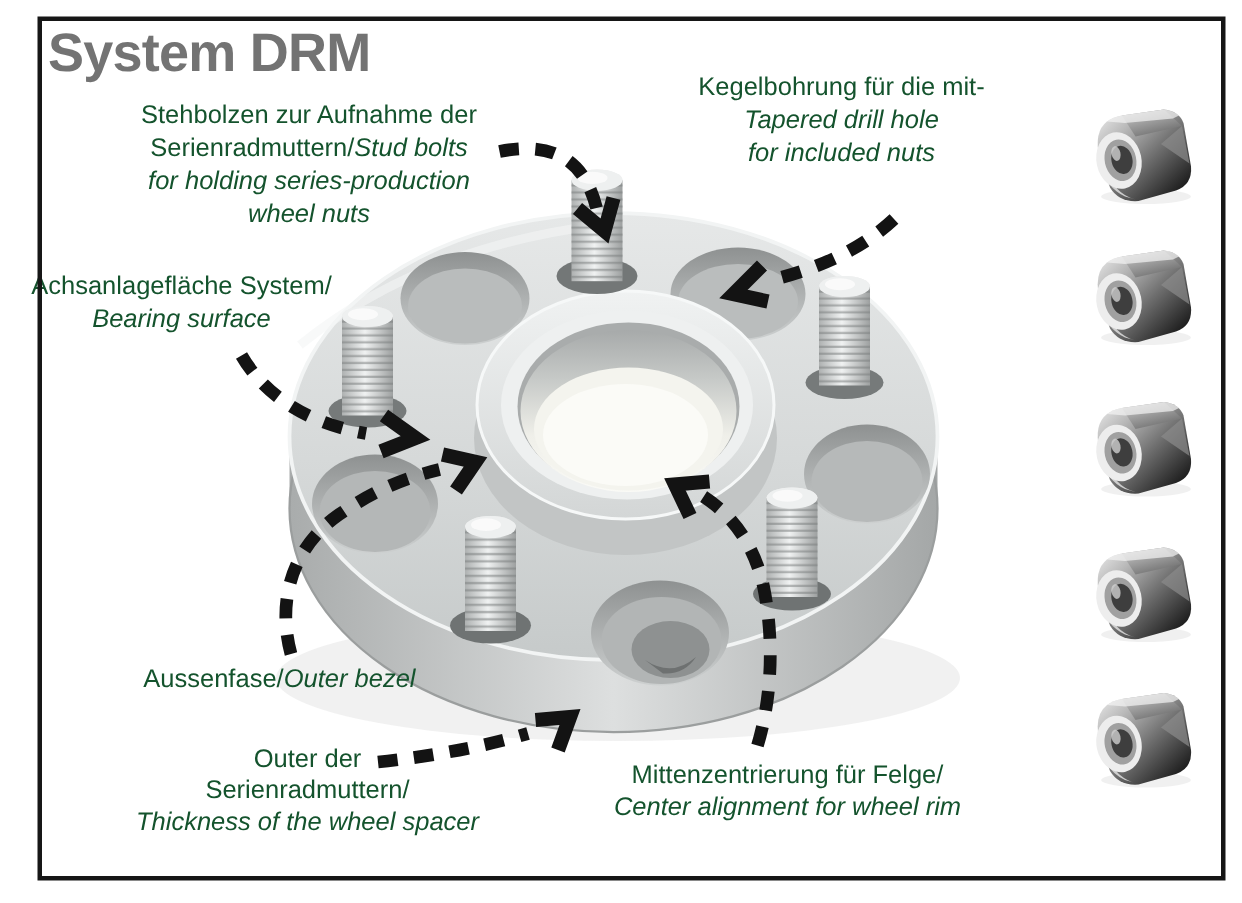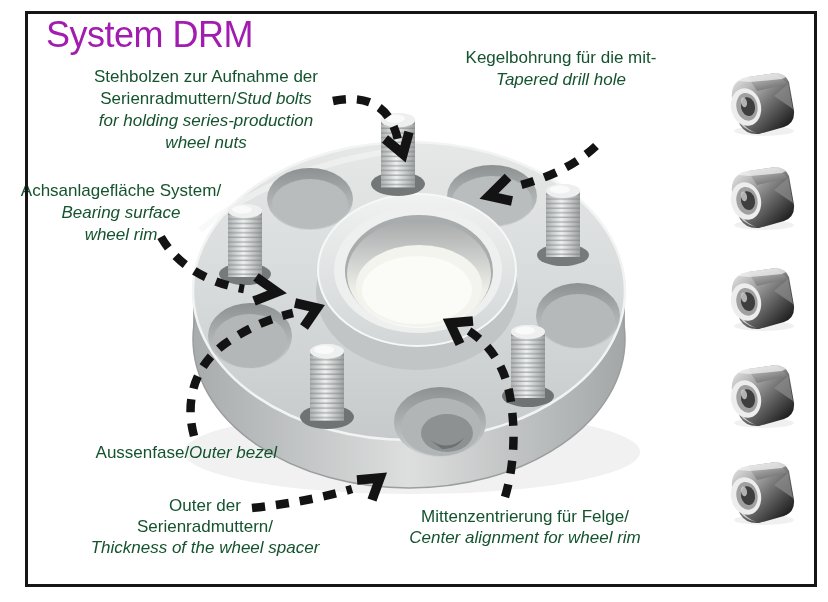--- a/index.html
+++ b/index.html
@@ -8,22 +8,22 @@
     background:#ffffff;
     font-family:"Liberation Sans", sans-serif;
     color:#161616;
   }
   .frame{
     position:absolute;left:25px;top:11px;width:786px;height:570px;
     border:3px solid #161616;z-index:3;pointer-events:none;
   }
   .photo-layer{position:absolute;left:0;top:0;width:828px;height:602px;z-index:1;}
   .page-title{
-    position:absolute;left:46px;top:15px;z-index:2;
-    font-size:36px;font-weight:normal;letter-spacing:-0.5px;line-height:1.1;color:#a21caf;
+    position:absolute;left:32px;top:15px;z-index:2;
+    font-size:36px;font-weight:bold;letter-spacing:-0.5px;line-height:1.1;color:#737373;
     white-space:nowrap;
   }
   .ann{
     position:absolute;z-index:2;font-size:17px;line-height:22px;
     text-align:center;color:#14532d;
   }
   .ann .en{font-style:italic;}
   .ann-stud{left:70px;top:66px;width:272px;}
   .ann-taper{left:450px;top:47px;width:222px;line-height:22px;}
   .ann-bearing{left:12px;top:180px;width:218px;}
@@ -41,26 +41,26 @@
 <div class="ann ann-stud">
   <div><span class="de">Stehbolzen zur Aufnahme der</span></div>
   <div><span class="de">Serienradmuttern/</span><span class="en">Stud bolts</span></div>
   <div><span class="en">for holding series-production</span></div>
   <div><span class="en">wheel nuts</span></div>
 </div>
 
 <div class="ann ann-taper">
   <div><span class="de">Kegelbohrung für die mit-</span></div>
   <div><span class="en">Tapered drill hole</span></div>
+  <div><span class="en">for included nuts</span></div>
 </div>
 
 <div class="ann ann-bearing">
   <div><span class="de">Achsanlagefläche System/</span></div>
   <div><span class="en">Bearing surface</span></div>
-  <div><span class="en">wheel rim</span></div>
 </div>
 
 <div class="ann ann-bezel">
   <div><span class="de">Aussenfase/</span><span class="en">Outer bezel</span></div>
 </div>
 
 <div class="ann ann-thick">
   <div><span class="de">Outer der</span></div>
   <div><span class="de">Serienradmuttern/</span></div>
   <div><span class="en">Thickness of the wheel spacer</span></div>

